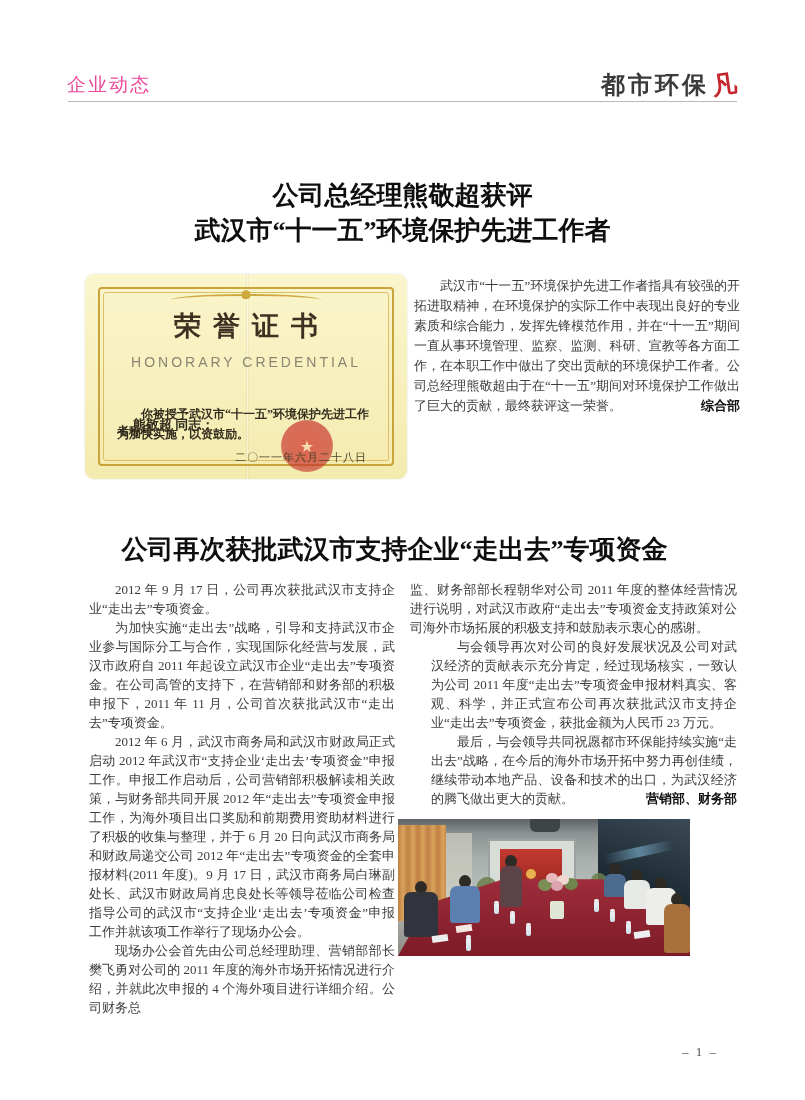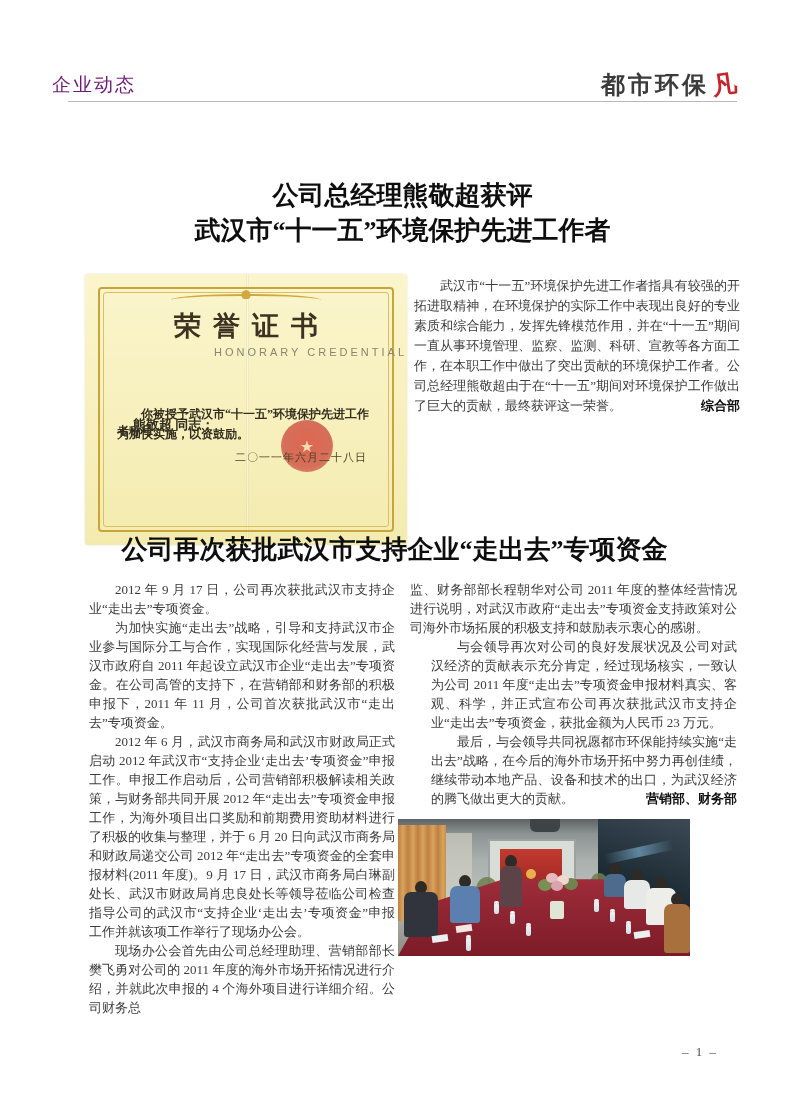--- a/index.html
+++ b/index.html
@@ -1,49 +1,49 @@
 <!DOCTYPE html>
 <html><head>
 <meta charset="utf-8">
 <style>
   * { margin:0; padding:0; box-sizing:border-box; }
   html,body { background:#ffffff; }
   body { width:805px; height:1100px; position:relative; font-family:"Liberation Serif", serif; color:#3a3a3a; }
   .page { position:absolute; inset:0; background:#fff; overflow:hidden; }
 
   
-  .hdr-label { position:absolute; left:52px; top:72px; font-family:Liberation Sans, sans-serif;
-               font-size:19px; color:#701a75; letter-spacing:2px; }
+  .hdr-label { position:absolute; left:67px; top:72px; font-family:Liberation Sans, sans-serif;
+               font-size:19px; color:#ec4899; letter-spacing:2px; }
   .hdr-brand { position:absolute; right:68px; top:68px; display:flex; align-items:center; }
   .hdr-brand .brand-text { font-family:"Liberation Sans", sans-serif; font-weight:bold;
                font-size:24px; color:#3b3b3b; letter-spacing:3px; }
   .hdr-brand .brand-mark { font-family:"Liberation Serif", serif; font-weight:bold; font-size:25px;
                color:#c5252c; margin-left:3px; transform:rotate(-8deg); }
   .hdr-rule { position:absolute; left:68px; top:101px; width:669px; height:1px; background:#b9b9b9; }
 
   
   .a1-title { position:absolute; left:68px; top:178px; width:669px; text-align:center;
               font-weight:bold; color:#0e0e0e; font-size:26px; line-height:35px; }
-  .cert { position:absolute; left:85px; top:274px; width:322px; height:271px;
-          background:linear-gradient(180deg,#faf5cc 0%,#f7f0bd 55%,#f3ebae 100%); border-radius:3px;
+  .cert { position:absolute; left:85px; top:274px; width:322px; height:205px;
+          background:linear-gradient(180deg,#faf5cc 0%,#f7f0bd 55%,#f3ebae 100%); border-radius:9px;
           box-shadow:0 0 2px rgba(0,0,0,0.15); overflow:hidden; }
   .cert .fold { position:absolute; left:50%; top:0; width:3px; height:100%;
           background:linear-gradient(90deg,rgba(120,100,40,0.12),rgba(255,255,255,0.35),rgba(120,100,40,0.10)); }
   .cert .frame-outer { position:absolute; inset:13px; border:2px solid #c9a43a; border-radius:4px; }
   .cert .frame-inner { position:absolute; inset:18px; border:1px solid #ddbe67; border-radius:3px; }
   .cert .ornament { position:absolute; left:50%; top:16px; transform:translateX(-50%);
           width:150px; height:16px; }
   .cert .ornament .arc { position:absolute; left:0; top:4px; width:150px; height:12px;
           border-top:2px solid #cfa93f; border-radius:50%; }
   .cert .ornament .gem { position:absolute; left:50%; top:0; transform:translateX(-50%);
           width:9px; height:9px; background:#cfa93f; border-radius:50% 50% 50% 50%/60% 60% 40% 40%; }
   .cert-title { position:absolute; left:0; top:34px; width:100%; text-align:center;
           font-size:27px; font-weight:bold; color:#3d3222; letter-spacing:12px; text-indent:12px; }
-  .cert-sub { position:absolute; left:0; top:72px; width:100%; text-align:right;
-          font-family:"Liberation Sans", sans-serif; font-size:11px; color:#8b8471; letter-spacing:3px; }
+  .cert-sub { position:absolute; left:0; top:80px; width:100%; text-align:center;
+          font-family:"Liberation Sans", sans-serif; font-size:14px; color:#8b8471; letter-spacing:3px; }
   .cert-addr { position:absolute; left:48px; top:106px; font-size:13px; font-weight:bold; color:#2f2a1c;margin-top:36px; }
   .cert-b1 { position:absolute; left:32px; top:132px; width:262px; font-size:12px; font-weight:bold;
           color:#332d1e; text-indent:2em; line-height:17px; }
   .cert-b2 { position:absolute; left:32px; top:152px; font-size:12px; font-weight:bold; color:#332d1e; }
   .cert-seal { position:absolute; left:196px; top:146px; width:52px; height:52px; border-radius:50%;
           background:radial-gradient(circle at 50% 45%, rgba(216,70,55,0.95) 0%, rgba(198,50,45,0.8) 60%, rgba(198,50,45,0.55) 100%);
           opacity:0.85; display:flex; align-items:center; justify-content:center; }
   .cert-seal .star { color:#f6d9b0; font-size:16px; }
   .cert-date { position:absolute; left:150px; top:176px; width:150px; font-size:11px; color:#4d4128;
           letter-spacing:1px; }

